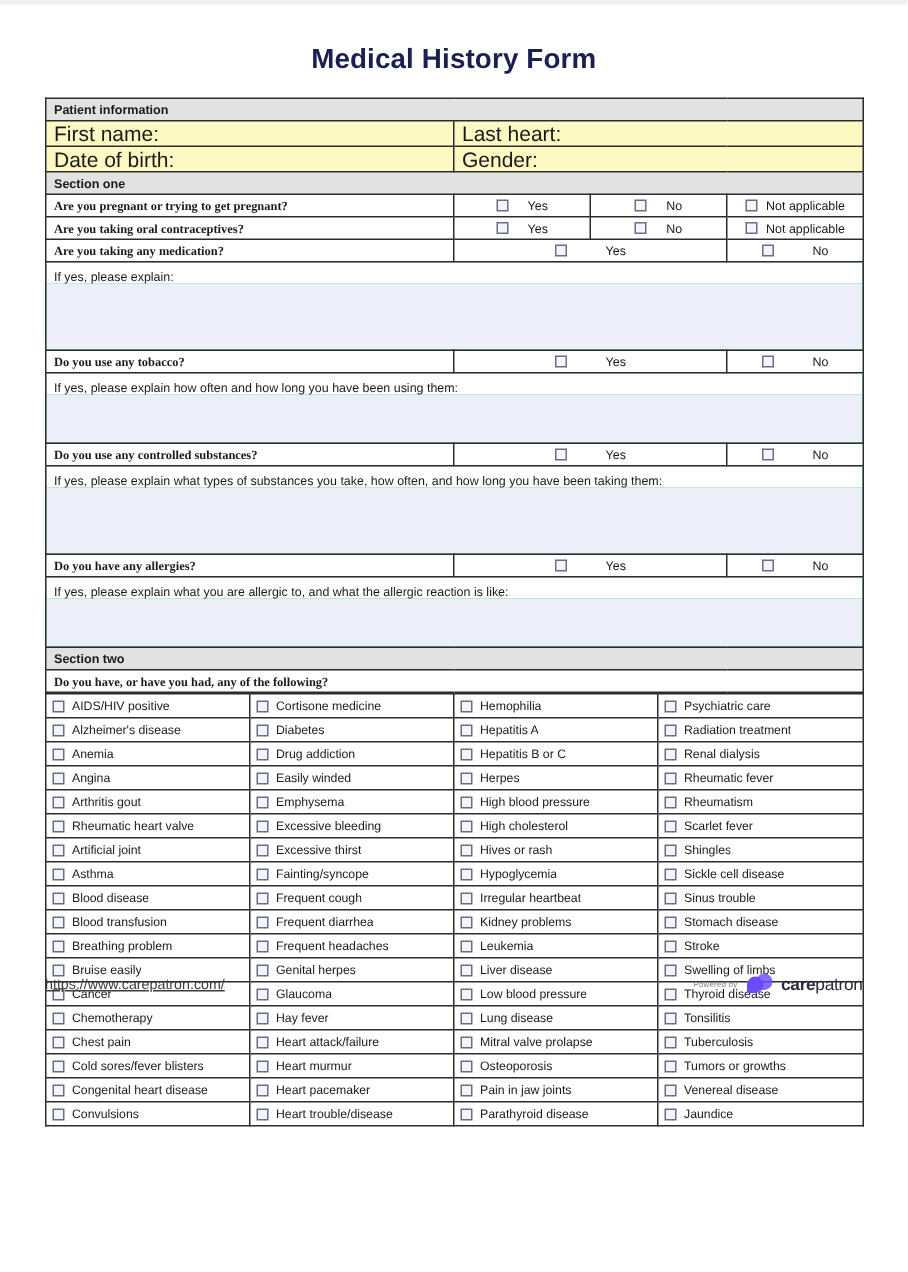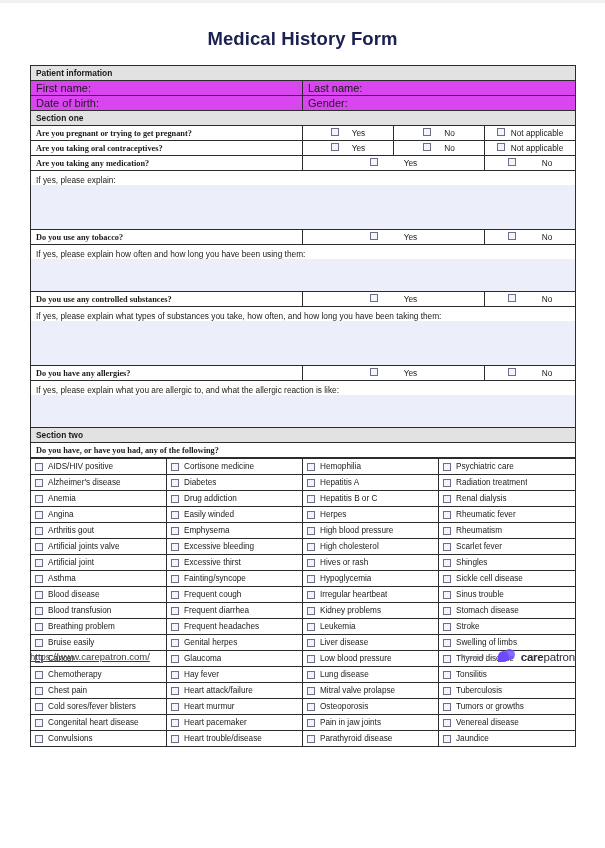--- a/index.html
+++ b/index.html
@@ -54,41 +54,41 @@
   }
 
   .band {
     background: #e2e2e2;
     font-weight: bold;
     font-size: 8.4px;
     padding-left: 5px !important;
     height: 15px;
   }
   .fieldcell {
-    background: #d946ef;
+    background: #fef9c3;
     padding-left: 5px !important;
     height: 15px;
-    font-size: 11px;
+    font-size: 14px;
   }
   .qcell {
     background: #ffffff;
     font-weight: bold;
     padding-left: 5px !important;
     height: 15px;
     font-size: 8.3px;
     font-family: Liberation Serif, serif;
   }
   .optcell {
     background: #ffffff;
     text-align: center;
     height: 15px;
   }
   .optinner {
     display: flex;
-    align-items: flex-start;
+    align-items: center;
     justify-content: center;
     gap: 13px;
   }
   .optinner.wide { gap: 26px; }
 
   .cbx {
     width: 8px;
     height: 8px;
     border: 1px solid #6b6f86;
     background: #f4f5fa;
@@ -199,21 +199,21 @@
       <col style="width:91px">
       <col style="width:91px">
       <col style="width:91px">
     </colgroup>
     <tbody>
       <tr>
         <td class="band" colspan="4">Patient information</td>
       </tr>
       <tr>
         <td class="fieldcell">First name:</td>
-        <td class="fieldcell" colspan="3">Last name:</td>
+        <td class="fieldcell" colspan="3">Last heart:</td>
       </tr>
       <tr>
         <td class="fieldcell">Date of birth:</td>
         <td class="fieldcell" colspan="3">Gender:</td>
       </tr>
 
       <tr>
         <td class="band" colspan="4">Section one</td>
       </tr>
 
@@ -494,21 +494,21 @@
             <div class="conditem">
               <span class="cbx"></span>
               <span class="clabel">Rheumatism</span>
             </div>
           </td>
         </tr>
         <tr>
           <td>
             <div class="conditem">
               <span class="cbx"></span>
-              <span class="clabel">Artificial joints valve</span>
+              <span class="clabel">Rheumatic heart valve</span>
             </div>
           </td>
           <td>
             <div class="conditem">
               <span class="cbx"></span>
               <span class="clabel">Excessive bleeding</span>
             </div>
           </td>
           <td>
             <div class="conditem">

